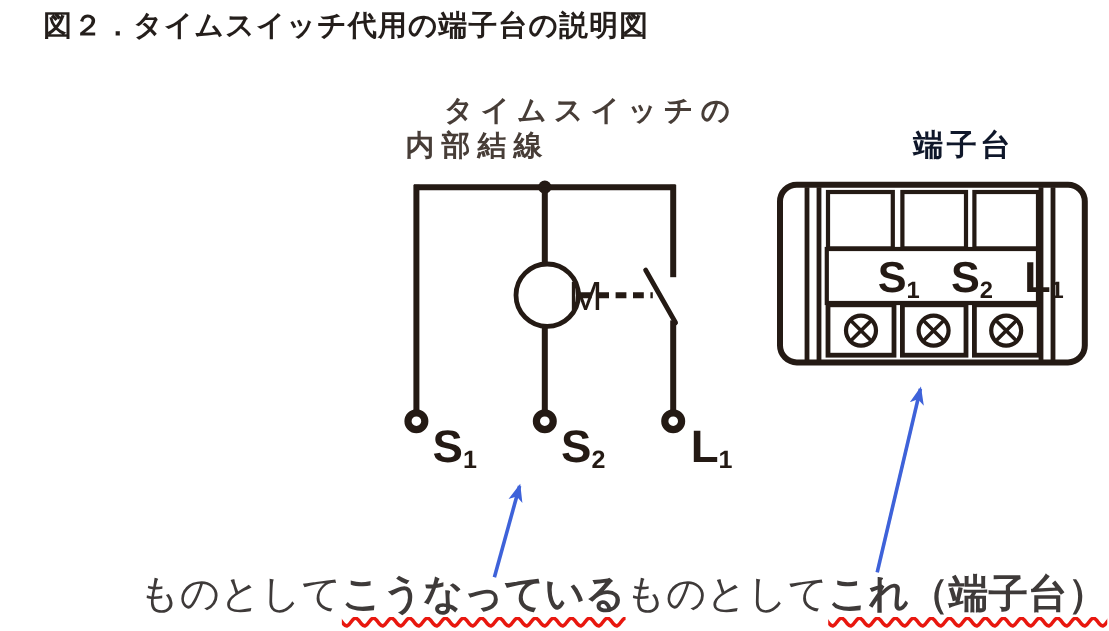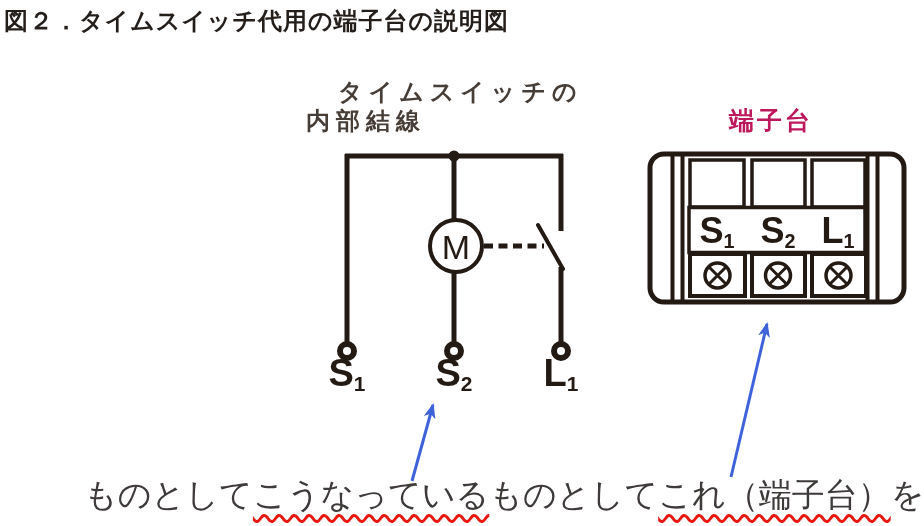--- a/index.html
+++ b/index.html
@@ -14,23 +14,23 @@
     font-family:"Liberation Sans","DejaVu Sans",sans-serif;
   }
   .abs{position:absolute;}
   .title{
     left:4px;top:5px;font-size:24px;font-weight:700;color:#241e1b;letter-spacing:1px;
     white-space:nowrap;
   }
   .wiring-label{color:#473d37;font-weight:600;font-size:24px;letter-spacing:6px;white-space:nowrap;}
   .wl1{left:338px;top:76px;}
   .wl2{left:306px;top:105px;}
-  .block-label{left:729px;top:104px;font-size:25px;font-weight:600;letter-spacing:3px;color:#be185d;white-space:nowrap;}
+  .block-label{left:729px;top:104px;font-size:25px;font-weight:600;letter-spacing:3px;color:#0f172a;white-space:nowrap;}
   .svg-layer{left:0;top:0;z-index:1;}
-  .labels-layer{z-index:2;}
+  .labels-layer{z-index:2;margin-left:32px;}
   .arrows-layer{left:0;top:0;z-index:3;pointer-events:none;}
   .term-label{
     top:354px;transform:translateX(-50%);font-size:38px;font-weight:600;color:var(--line);
     white-space:nowrap;line-height:1;
   }
   .term-label sub,.tb-label sub{font-size:0.55em;line-height:0;vertical-align:-0.25em;}
   .tb-label{
     top:213px;transform:translateX(-50%);font-size:36px;font-weight:600;color:var(--line);
     white-space:nowrap;line-height:1;
   }
@@ -40,20 +40,21 @@
   }
   .caption{
     left:84px;top:474px;font-size:33px;color:var(--caption);white-space:nowrap;line-height:1.25;
   }
   .caption .wavy{
     text-decoration-line:underline;
     text-decoration-style:wavy;
     text-decoration-color:var(--wavy);
     text-decoration-thickness:2.5px;
     text-underline-offset:8px;
+    font-weight:bold;
   }
 </style>
 </head>
 <body>
 
 <div class="page">
 
   <svg class="abs svg-layer" width="924" height="526" viewBox="0 0 924 526">
     <g stroke="#241a14" fill="none">
 

